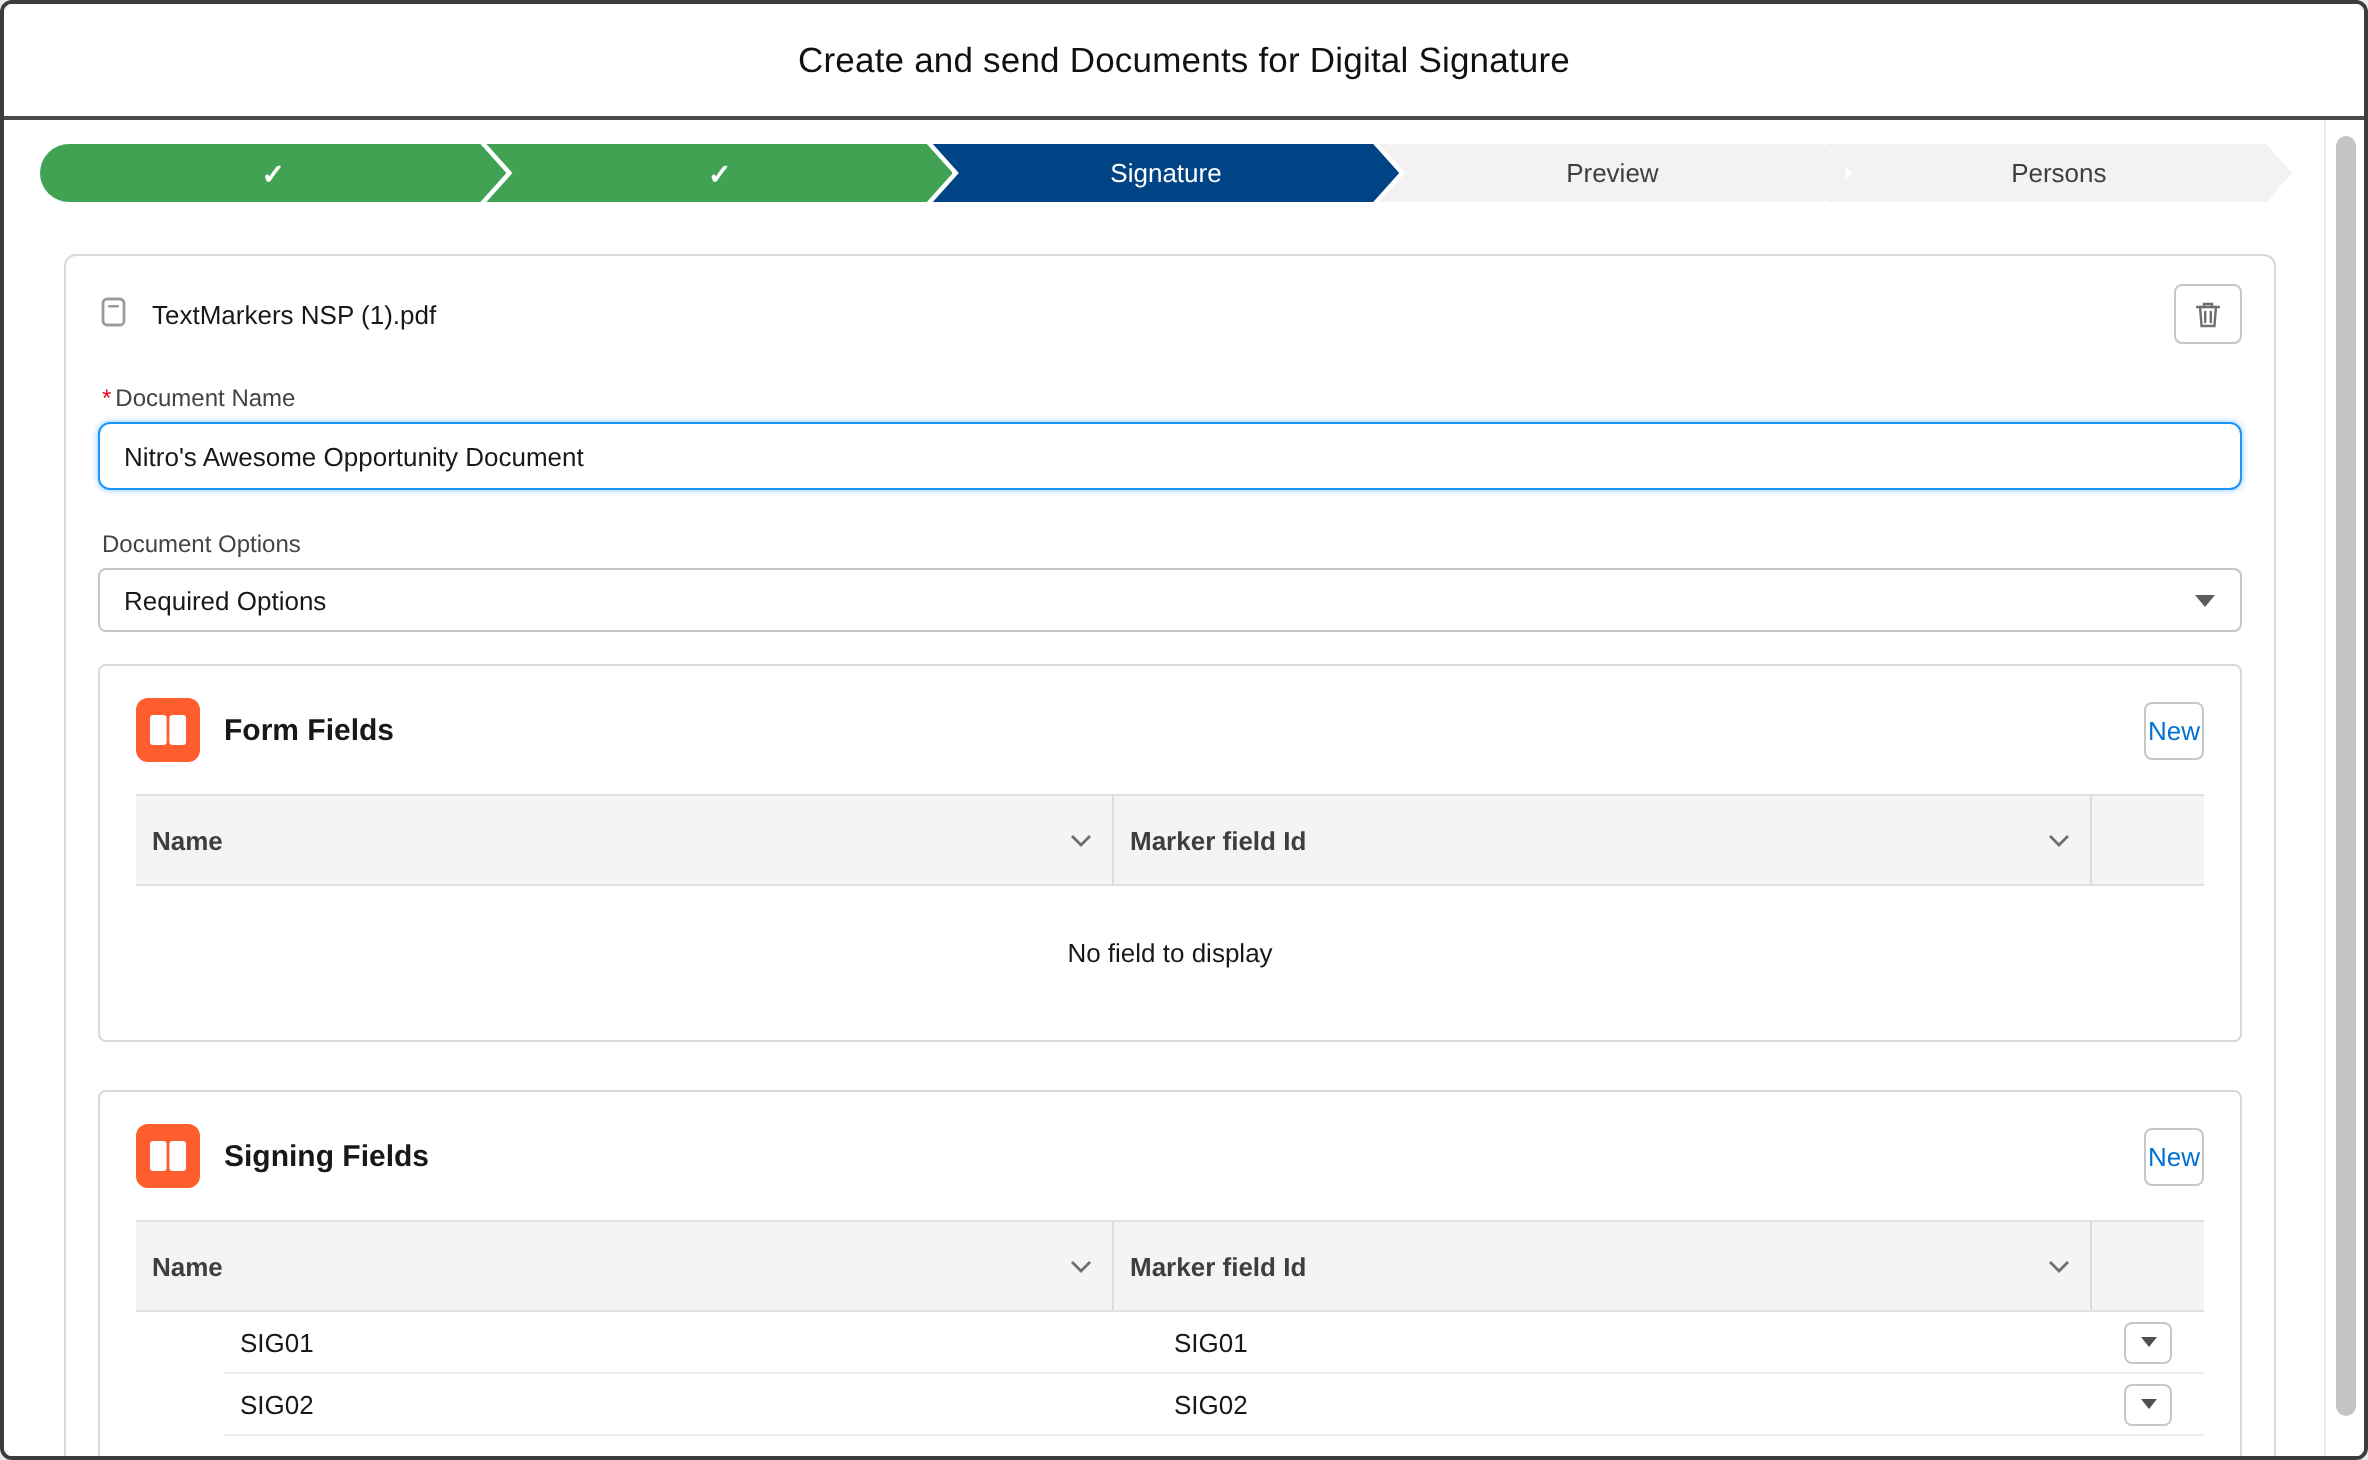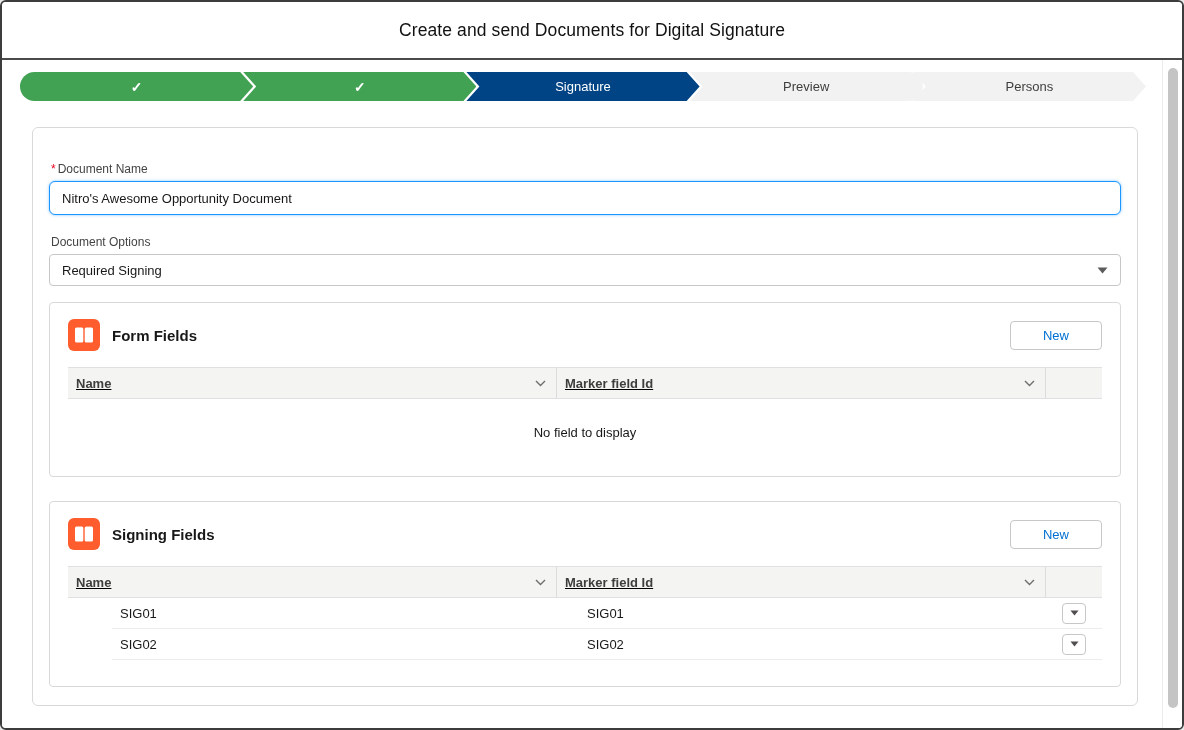--- a/index.html
+++ b/index.html
@@ -61,28 +61,28 @@
   }
   .select-box .caret { margin-left:auto; }
   
   .section { border:1px solid #d9d9d9; border-radius:4px; margin-top:16px; padding:16px 18px 0 18px; background:#fff; }
   .section.signing { margin-top:24px; padding-bottom:26px; }
   .section.form { padding-bottom:2px; }
   .section-head { display:flex; align-items:center; gap:12px; }
   .section-title { font-size:15px; font-weight:700; color:#181818; }
   .new-btn {
     margin-left:auto; background:#fff; border:1px solid #c9c7c5; border-radius:4px;
-    color:#0070d2; font-size:13px; padding:6px 32px; cursor:pointer;
+    color:#0070d2; font-size:13px; padding:6px 1px; cursor:pointer;
     font-family:"Liberation Sans", sans-serif;
   }
   
   .tbl { margin-top:16px; }
   .tbl-head {
     display:grid; grid-template-columns:1fr 1fr 56px; background:#f4f4f3;
-    border-top:1px solid #e0e0e0; border-bottom:1px solid #e0e0e0; height:32px;text-decoration:underline;
+    border-top:1px solid #e0e0e0; border-bottom:1px solid #e0e0e0; height:46px;
   }
   .th {
     display:flex; align-items:center; padding:0 10px 0 8px; font-size:13px; font-weight:700;
     color:#3e3e3c; border-right:1px solid #dcdcdc; cursor:pointer;
   }
   .th.actions { border-right:none; cursor:default; }
   .th .chev { margin-left:auto; display:flex; align-items:center; }
   .empty-row { text-align:center; font-size:13px; color:#181818; padding:26px 0 34px 0; }
   .tbl-row {
     display:grid; grid-template-columns:1fr 1fr 56px; height:31px; align-items:center;
@@ -120,27 +120,47 @@
       <div class="step upcoming last">
         <span>Preview</span>
       </div>
       <div class="step upcoming mid">
         <span>Persons</span>
       </div>
     </div>
 
     <div class="card">
 
+      <div class="file-row">
+        <span>
+          <svg width="17" height="18" viewBox="0 0 17 18">
+            <rect x="2.5" y="1.5" width="10.5" height="13" rx="2" fill="none" stroke="#9b9b9b" stroke-width="1.4"></rect>
+            <rect x="5" y="4.5" width="5.5" height="1.3" rx="0.6" fill="#9b9b9b"></rect>
+          </svg>
+        </span>
+        <span class="file-name">TextMarkers NSP (1).pdf</span>
+        <button class="icon-btn">
+          <span>
+            <svg width="14" height="15" viewBox="0 0 14 15" fill="none" stroke="#6e6e6e" stroke-width="1.2" stroke-linecap="round">
+              <path d="M1.5 3.5h11"></path>
+              <path d="M5 3.5V2h4v1.5"></path>
+              <path d="M3 3.5l.8 9.5h6.4l.8-9.5"></path>
+              <path d="M5.6 6v5"></path>
+              <path d="M8.4 6v5"></path>
+            </svg>
+          </span>
+        </button>
+      </div>
 
       <label class="field-label"><span class="required">*</span><span>Document Name</span></label>
       <input class="text-input" type="text" value="Nitro's Awesome Opportunity Document" style="">
 
       <label class="field-label">Document Options</label>
       <div class="select-box">
-        <span>Required Signing</span>
+        <span>Required Options</span>
         <span class="caret">
           <svg width="11" height="7" viewBox="0 0 11 7">
               <path d="M0.5 0.5h10L5.5 6.5z" fill="#5c5c5c"></path>
             </svg>
         </span>
       </div>
 
       
       <div class="section form">
         <div class="section-head">

